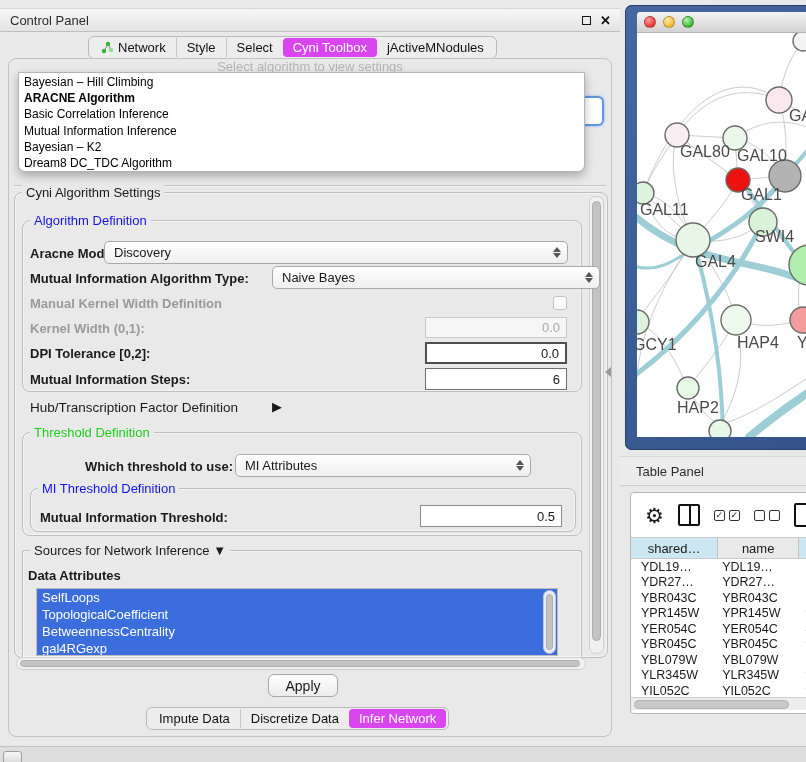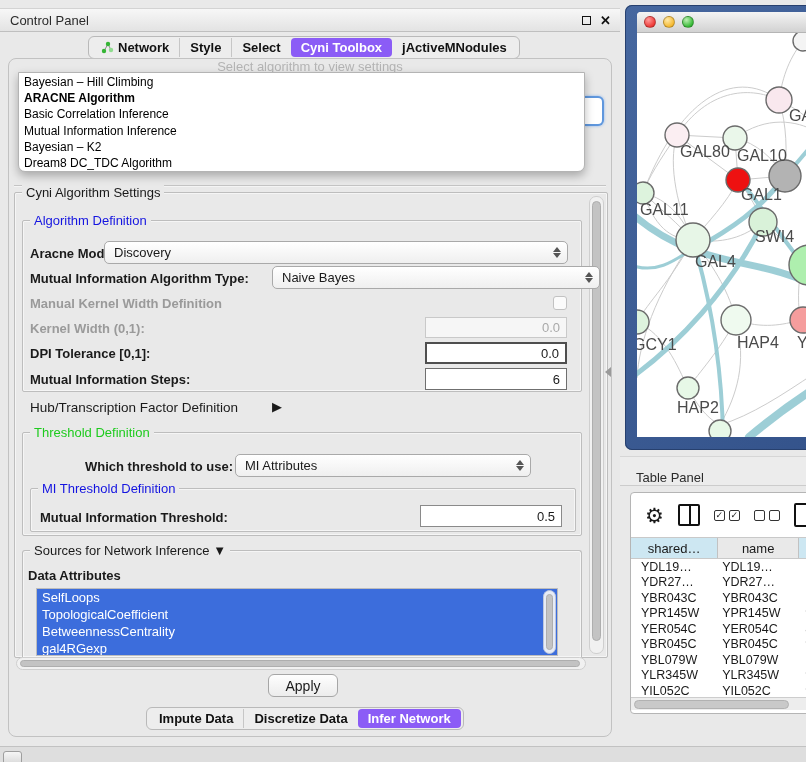--- a/index.html
+++ b/index.html
@@ -12,24 +12,24 @@
   #cp-titlebar { left:0; top:8; top:8px; width:620px; height:24px;
     background:linear-gradient(#f7f7f7,#e3e3e3); border-top:1px solid #d3d3d3;
     border-bottom:1px solid #bfbfbf; display:flex; align-items:center; }
   #cp-title { font-size:13px; color:#2b2b2b; padding-left:10px; flex:1; }
   .float-glyph { width:9px; height:9px; border:1.6px solid #111; margin-right:9px; }
   .close-glyph { font-size:13px; font-weight:bold; color:#111; margin-right:9px; }
 
   
   #tabstrip { left:88px; top:36px; height:23px; display:flex; align-items:center;
     background:#ededed; border:1px solid #b9b9b9; border-radius:6px; padding:0 2px; }
-  .tab { font-size:13px; font-weight:700; color:#111; padding:2px 10px; height:19px;
+  .tab { font-size:13px; font-weight:400; color:#111; padding:2px 10px; height:19px;
     display:flex; align-items:center; gap:4px; white-space:nowrap; }
   .tab + .tab { border-left:1px solid #c6c6c6; }
-  .tab.sel { background:#8b5cf6; color:#fff; border-radius:4px; border-left:none;justify-content:center; }
+  .tab.sel { background:#d946ef; color:#fff; border-radius:4px; border-left:none;justify-content:center; }
   .tab.after-sel { border-left:none; }
   .net-ico { width:13px; height:13px; }
 
   
   #content-frame { left:8px; top:58px; width:604px; height:679px;
     border:1px solid #c2c2c2; border-radius:8px; background:#e9e9e9; }
 
   #algo-placeholder { left:0; top:59px; width:620px; text-align:center;
     font-size:13px; color:#b4b4b4; }
 
@@ -42,21 +42,21 @@
   .pop-item { font-size:12px; color:#000; height:16.2px; line-height:16.2px; padding-left:5px;
     white-space:nowrap; }
   .pop-item.bold { font-weight:bold; }
 
   
   #combo-fragment { left:585px; top:96px; width:19px; height:30px; background:#fff;
     border:2px solid #5f97dd; border-left:none; border-radius:0 6px 6px 0;
     box-shadow:0 0 3px #8ab4ea; }
 
   
-  .group { position:absolute; border:1px solid #bdbdbd; border-radius:2px;
+  .group { position:absolute; border:1px solid #bdbdbd; border-radius:8px;
     box-shadow:inset 0 0 0 1px rgba(255,255,255,.55); }
   .group > .legend { position:absolute; top:-8px; left:7px; background:#e9e9e9;
     padding:0 4px; font-size:13px; white-space:nowrap; }
   .legend.blue { color:#1414e0; }
   .legend.green { color:#1ecb1e; }
 
   .lbl { position:absolute; font-size:13px; font-weight:bold; white-space:nowrap; }
   .lbl.dis { color:#9a9a9a; }
   .plain { font-weight:normal; }
 
@@ -106,21 +106,21 @@
     background:linear-gradient(#f4f4f4,#d2d2d2); border-bottom:1px solid #b5b5b5;
     display:flex; align-items:center; padding-left:7px; gap:7px; }
   .light { width:12px; height:12px; border-radius:50%; border:1px solid rgba(0,0,0,.25); }
   .light.red   { background:radial-gradient(circle at 35% 30%, #ff9a9a, #ee3b38 70%); }
   .light.yellow{ background:radial-gradient(circle at 35% 30%, #ffe9a8, #f5b931 70%); }
   .light.green { background:radial-gradient(circle at 35% 30%, #bdf0b2, #39ba38 70%); }
   #net-canvas { position:relative; width:183px; height:404px; background:#fff; }
 
   #table-titlebar { left:620px; top:456px; width:186px; height:30px;
     background:#ececec; border-top:1px solid #d6d6d6; border-bottom:1px solid #cccccc;
-    display:flex; align-items:flex-end; }
+    display:flex; align-items:center; }
   #table-title { font-size:13px; color:#2b2b2b; padding-left:16px; }
 
   #table-card { left:630px; top:492px; width:200px; height:222px; background:#fff;
     border:1px solid #b5b5b5; border-radius:4px; overflow:hidden; }
   #table-toolbar { height:44px; display:flex; align-items:center; gap:14px; padding-left:14px; }
   .gear-glyph { font-size:21px; color:#1a1a1a; line-height:1; }
   .cols-glyph { width:22px; height:22px; border:2px solid #111; border-radius:2px; position:relative; }
   .cols-glyph:before { content:""; position:absolute; left:9px; top:0; width:2px; height:18px; background:#111; }
   .cbpair { display:flex; gap:4px; }
   .minicb { width:11px; height:11px; border:1.5px solid #333; border-radius:2px;
@@ -236,21 +236,21 @@
   </div>
 
   <span class="lbl dis" style="left:30px; top:296px;">Manual Kernel Width Definition</span>
   <div class="checkbox" style="left:553px; top:296px;"></div>
 
   <span class="lbl dis" style="left:30px; top:321px;">Kernel Width (0,1):</span>
   <div class="field dis" style="left:425px; top:317px; width:142px; height:21px;">
     <span>0.0</span>
   </div>
 
-  <span class="lbl" style="left:30px; top:346px;">DPI Tolerance [0,1]:</span>
+  <span class="lbl" style="left:30px; top:346px;">DPI Tolerance [0,2]:</span>
   <div class="field" style="left:425px; top:342px; width:142px; height:22px; border:2px solid #4f4f4f;">
     <span>0.0</span>
   </div>
 
   <span class="lbl" style="left:30px; top:372px;">Mutual Information Steps:</span>
   <div class="field" style="left:425px; top:368px; width:142px; height:22px; border:1px solid #6f6f6f;">
     <span>6</span>
   </div>
 
   <span class="lbl plain" style="left:30px; top:400px; font-size:13.5px;">Hub/Transcription Factor Definition</span>

